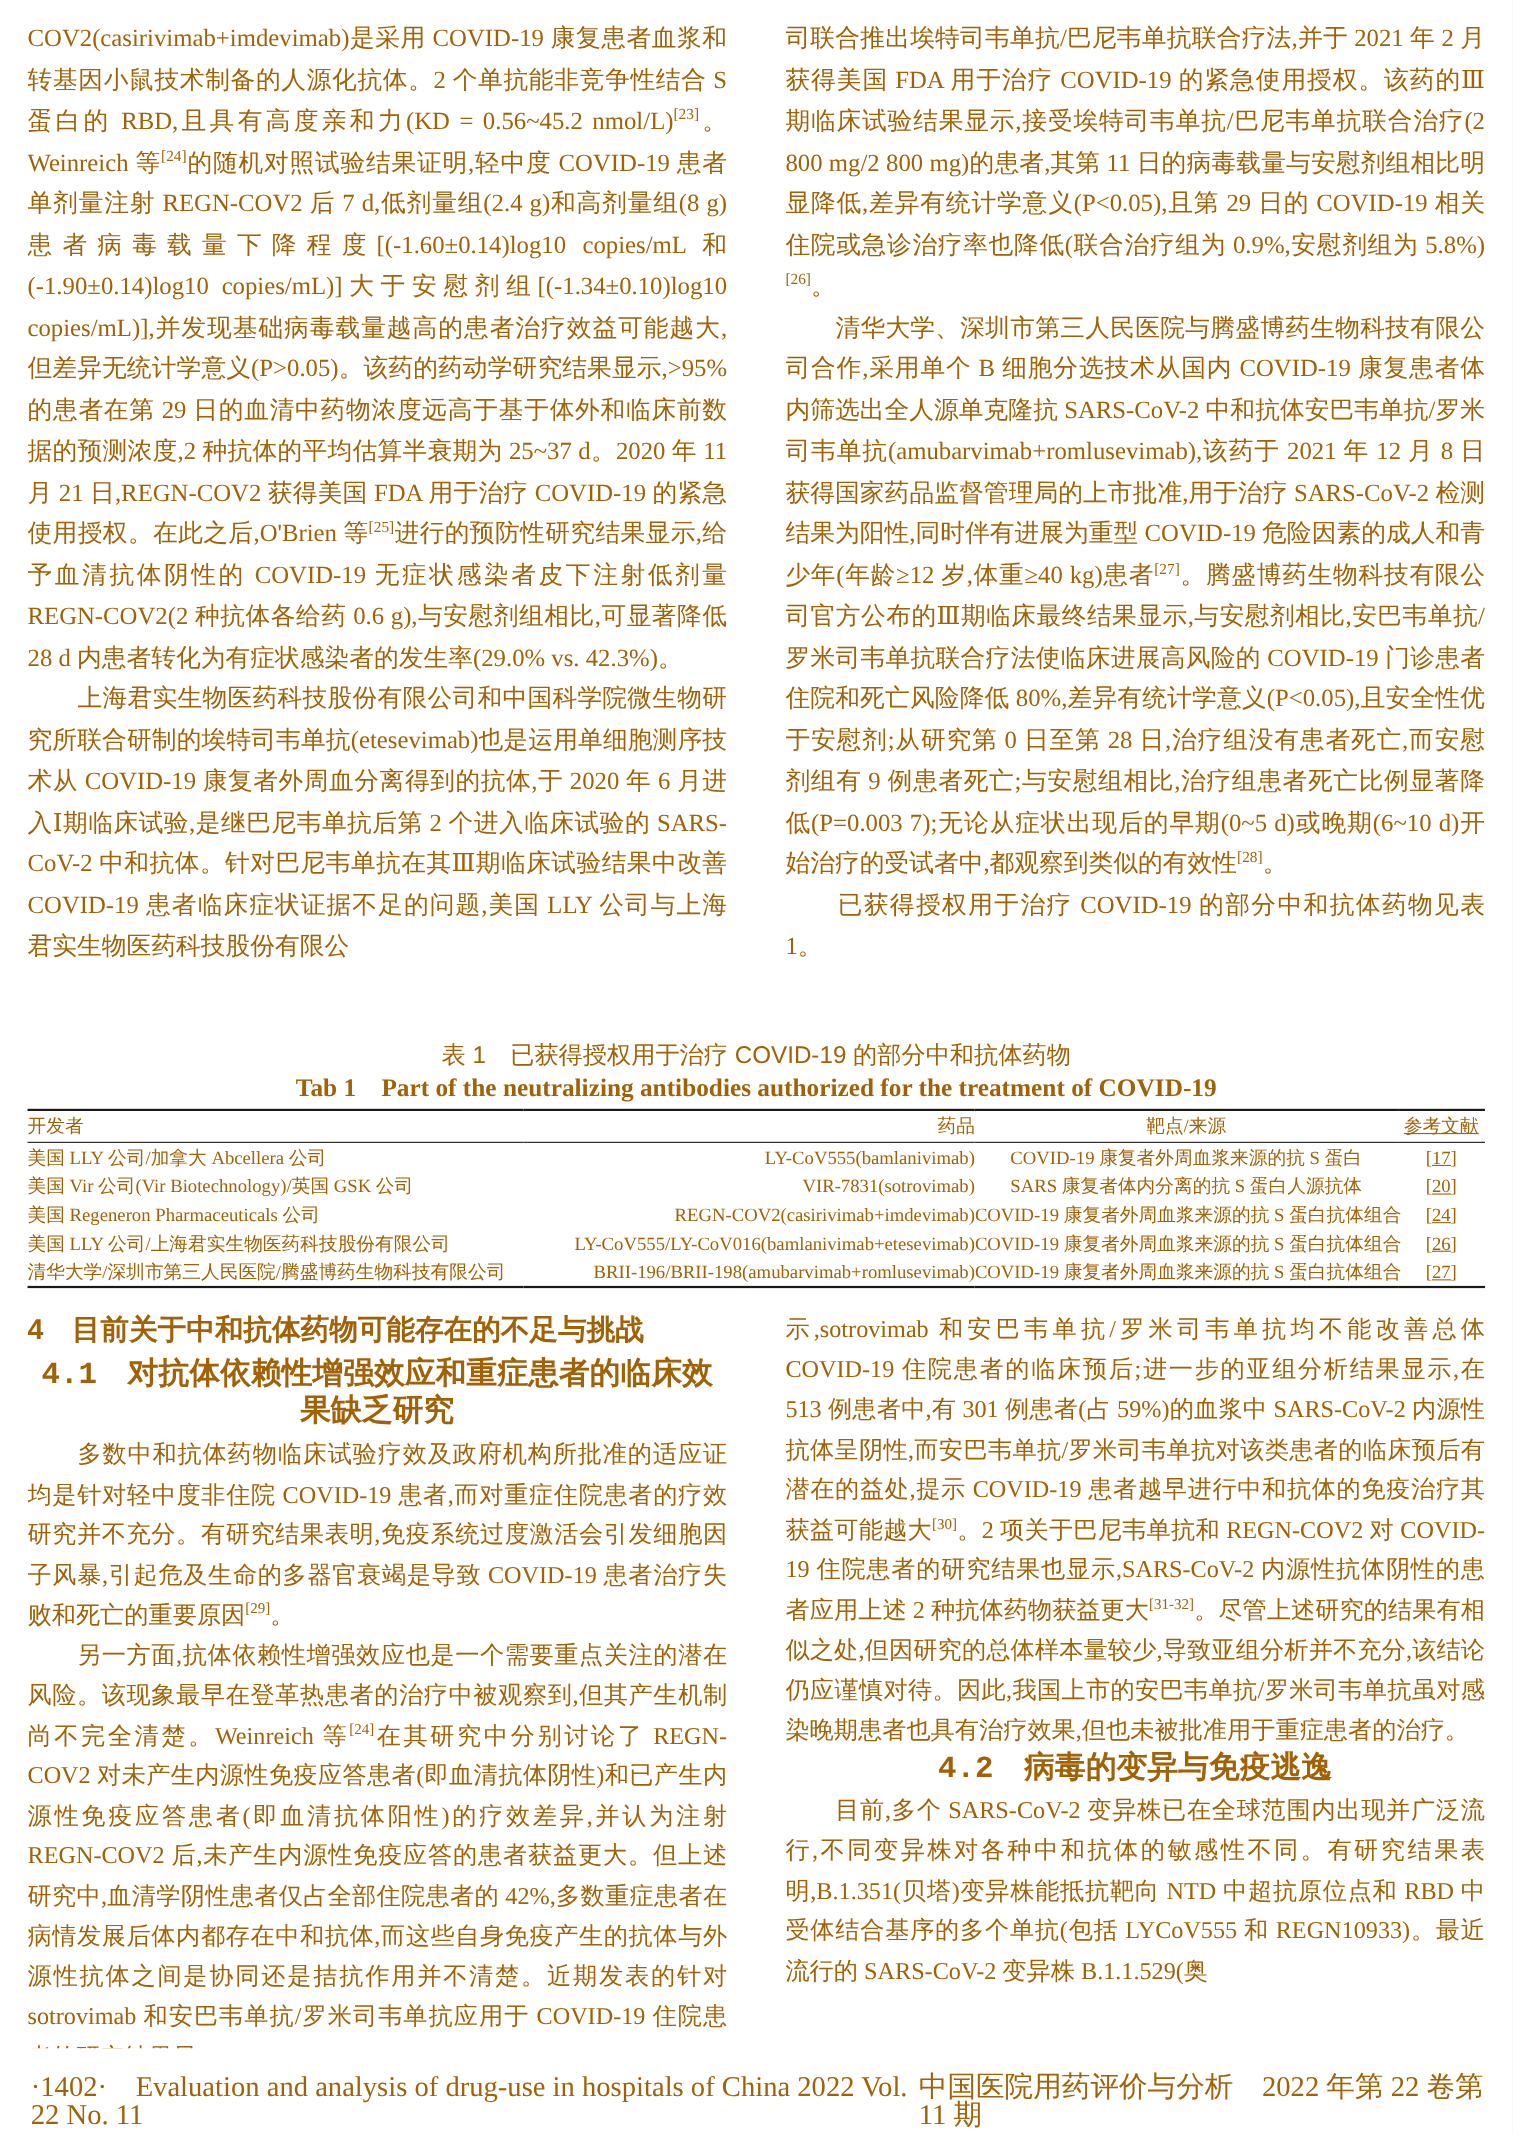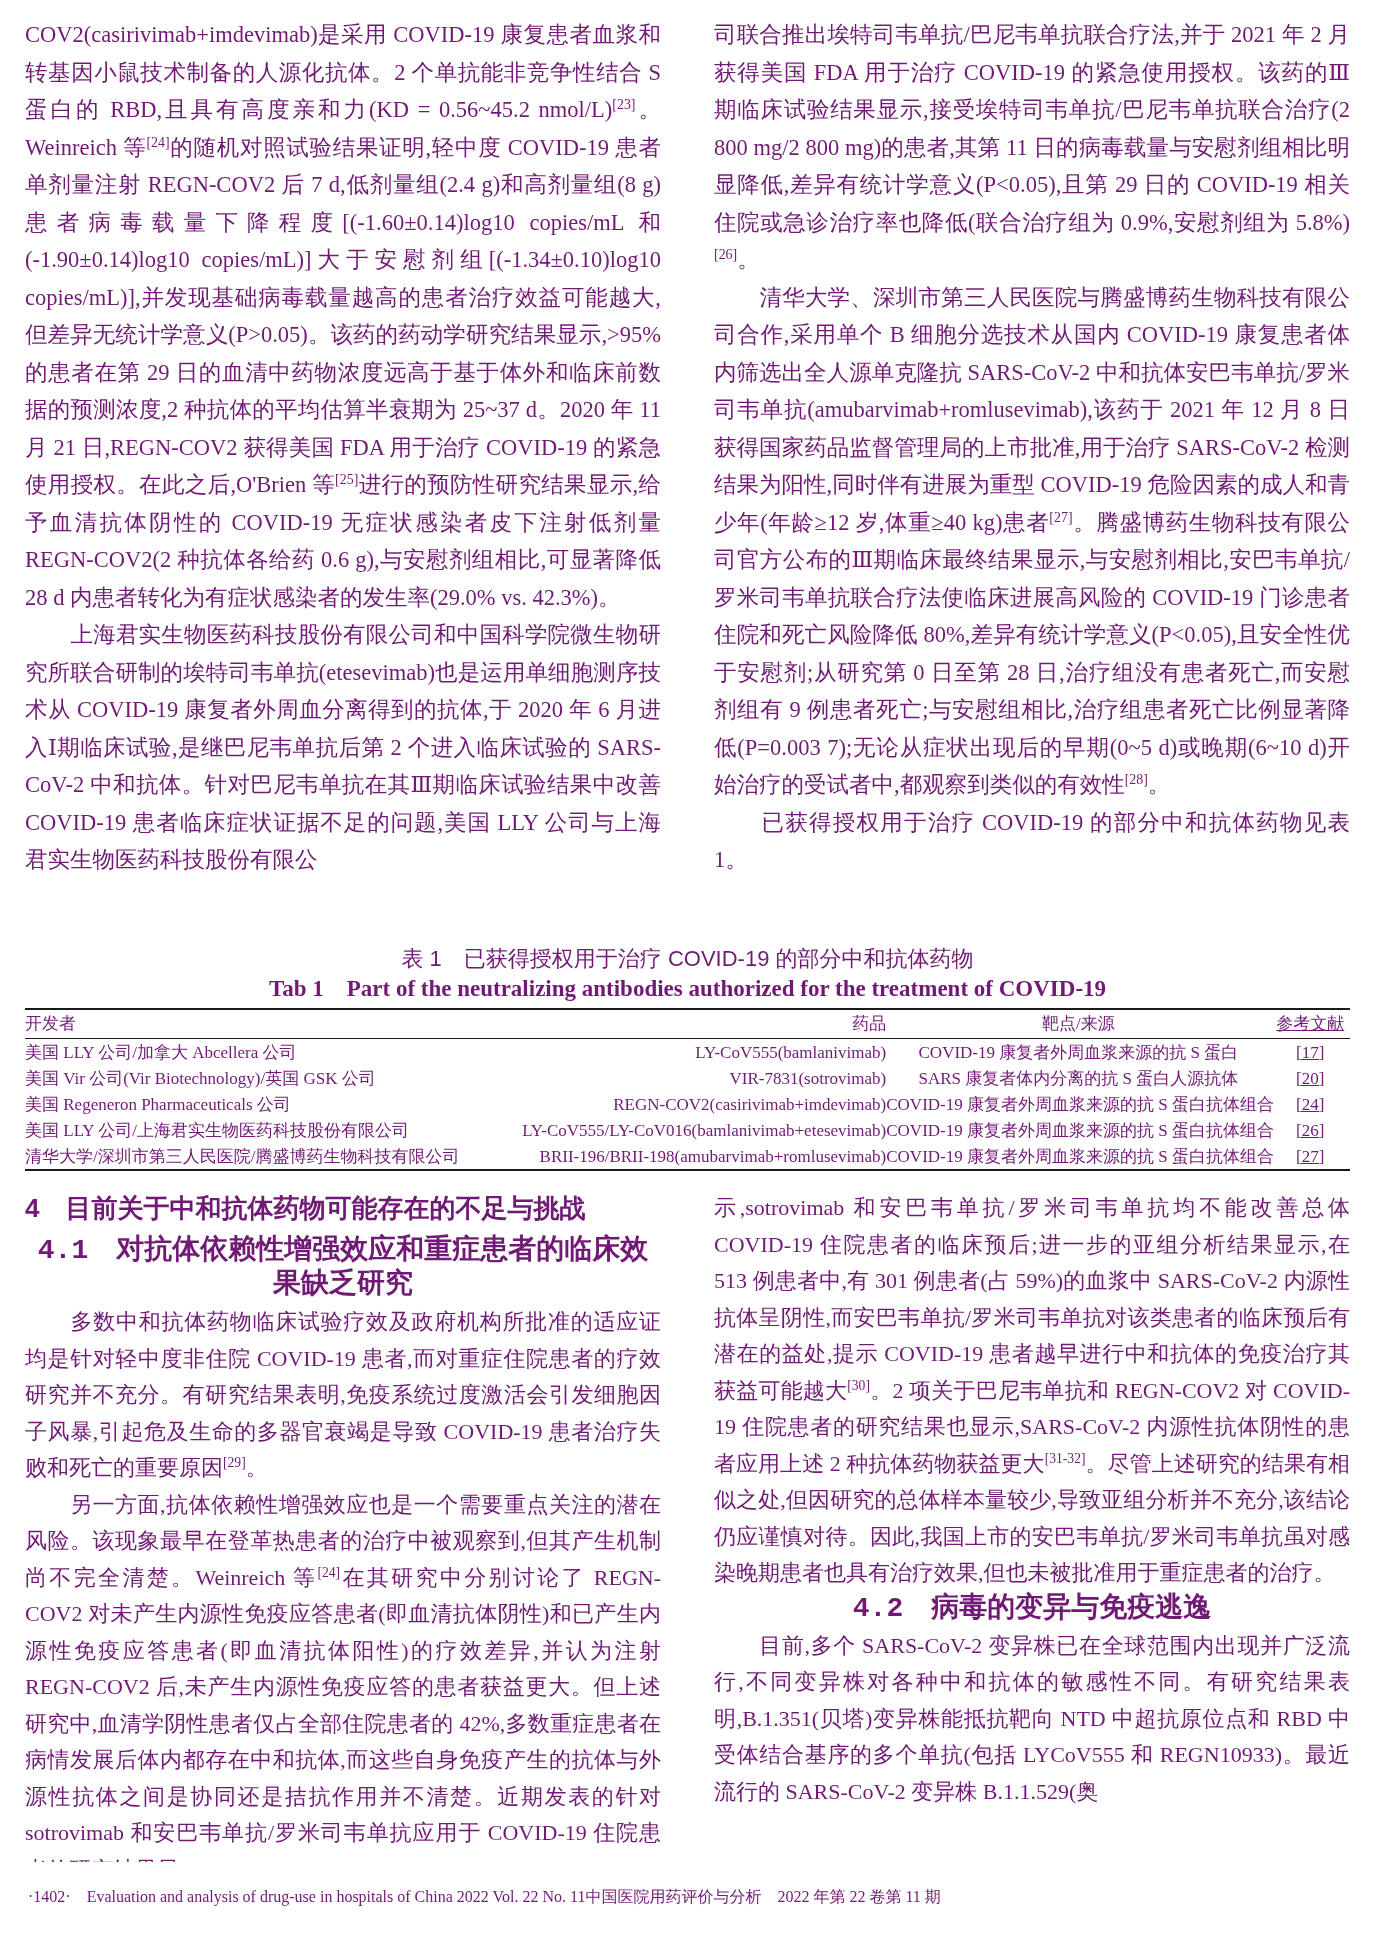--- a/index.html
+++ b/index.html
@@ -3,21 +3,21 @@
 <meta charset="utf-8">
 <style>
   * { box-sizing: border-box; }
   html, body { margin: 0; padding: 0; }
   body { width: 1375px; background: #e8e8e8; }
   .page {
     position: relative;
     width: 1375px;
     height: 1940px;
     background: #ffffff;
-    color: #701a75;
+    color: #a16207;
     font-family: "Liberation Serif", "DejaVu Serif", serif;
     overflow: hidden;
   }
   .col {
     position: absolute;
     width: 636px;
     text-align: justify;
     font-size: 22.5px;
     line-height: 37.5px;
     overflow: hidden;
@@ -50,22 +50,22 @@
     border-top: 2.5px solid #1a1a1a; border-bottom: 2.5px solid #1a1a1a;
   }
   .tbl thead th { font-weight: normal; border-bottom: 1.5px solid #1a1a1a; padding: 3px 0; line-height: 22px; margin-left: 20px; }
   .tbl td { padding: 2.5px 0; line-height: 21px; white-space: nowrap; overflow: visible; }
   .c1 { text-align: left;   width: 34%;   }
   .c2 { text-align: right; width: 31%;   }
   .c3 { text-align: center; width: 29%;   }
   .c4 { text-align: center;  width: 6%; text-decoration: underline;    }
   .page-footer {
     position: absolute; left: 28px; right: 25px; top: 1884px;
-    display: flex; justify-content: flex-start;
-    font-size: 16px; line-height: 26px;
+    display: flex; justify-content: flex-end;
+    font-size: 26px; line-height: 26px;
   }
 </style>
 </head>
 <body>
 
 <div class="page">
 
   <section class="col col-left-top">
     <p class="para rich">COV2(casirivimab+imdevimab)是采用 COVID-19 康复患者血浆和转基因小鼠技术制备的人源化抗体。2 个单抗能非竞争性结合 S 蛋白的 RBD,且具有高度亲和力(KD = 0.56~45.2 nmol/L)<sup>[23]</sup>。Weinreich 等<sup>[24]</sup>的随机对照试验结果证明,轻中度 COVID-19 患者单剂量注射 REGN-COV2 后 7 d,低剂量组(2.4 g)和高剂量组(8 g)患者病毒载量下降程度[(-1.60±0.14)log10 copies/mL 和(-1.90±0.14)log10 copies/mL)]大于安慰剂组[(-1.34±0.10)log10 copies/mL)],并发现基础病毒载量越高的患者治疗效益可能越大,但差异无统计学意义(P&gt;0.05)。该药的药动学研究结果显示,&gt;95%的患者在第 29 日的血清中药物浓度远高于基于体外和临床前数据的预测浓度,2 种抗体的平均估算半衰期为 25~37 d。2020 年 11 月 21 日,REGN-COV2 获得美国 FDA 用于治疗 COVID-19 的紧急使用授权。在此之后,O'Brien 等<sup>[25]</sup>进行的预防性研究结果显示,给予血清抗体阴性的 COVID-19 无症状感染者皮下注射低剂量 REGN-COV2(2 种抗体各给药 0.6 g),与安慰剂组相比,可显著降低 28 d 内患者转化为有症状感染者的发生率(29.0% vs. 42.3%)。</p>
     <p class="para rich">　　上海君实生物医药科技股份有限公司和中国科学院微生物研究所联合研制的埃特司韦单抗(etesevimab)也是运用单细胞测序技术从 COVID-19 康复者外周血分离得到的抗体,于 2020 年 6 月进入Ⅰ期临床试验,是继巴尼韦单抗后第 2 个进入临床试验的 SARS-CoV-2 中和抗体。针对巴尼韦单抗在其Ⅲ期临床试验结果中改善 COVID-19 患者临床症状证据不足的问题,美国 LLY 公司与上海君实生物医药科技股份有限公</p>

